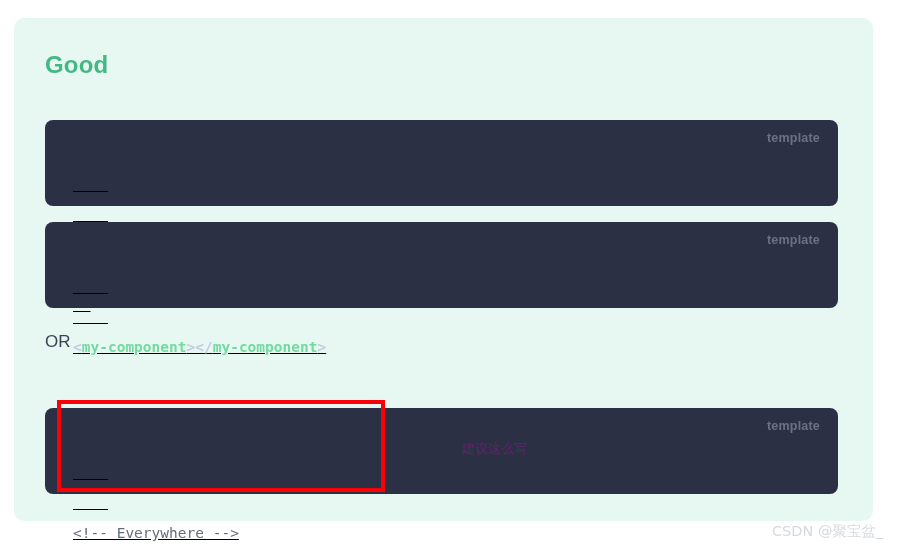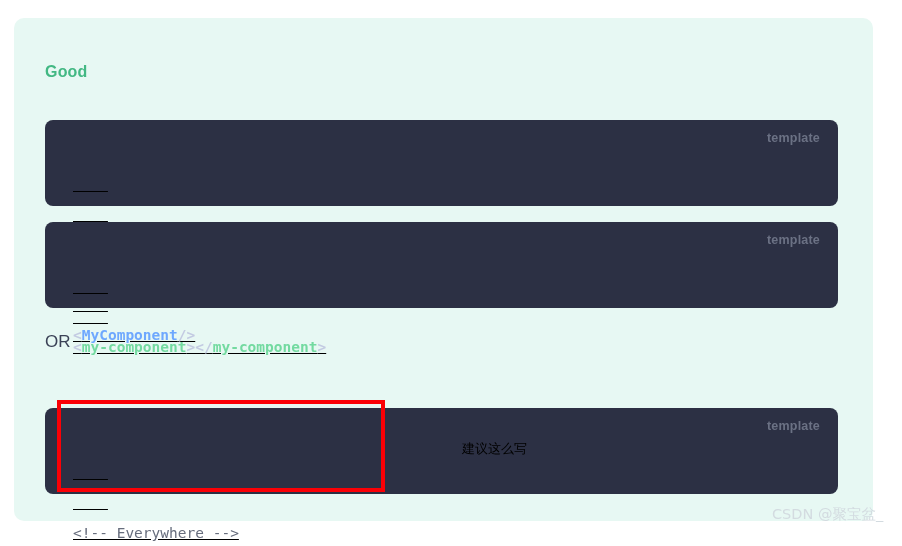--- a/index.html
+++ b/index.html
@@ -22,22 +22,22 @@
     width: 859px;
     height: 503px;
     background: #e7f8f3;
     border-radius: 10px;
     box-sizing: border-box;
   }
 
   #good-heading {
     position: absolute;
     left: 31px;
-    top: 40px;
-    font-size: 16px;
+    top: 33px;
+    font-size: 24px;
     font-weight: 600;
     color: #42b883;
     letter-spacing: 0.2px;
     line-height: 28px;
   }
 
   .code-block {
     position: absolute;
     left: 31px;
     width: 793px;
@@ -95,48 +95,47 @@
     pointer-events: none;
     background: transparent;
   }
 
   #annotation-note {
     position: absolute;
     left: 448px;
     top: 422px;
     font-family: "DejaVu Sans", sans-serif;
     font-size: 13px;
-    color: #000000;
+    color: #701a75;
     line-height: 18px;
     white-space: nowrap;
     text-align: center;
   }
 
   #watermark {
     position: absolute;
     left: 772px;
-    top: 504px;
+    top: 521px;
     font-family: "DejaVu Sans", sans-serif;
     font-size: 14.5px;
     color: #d3dbe0;
     line-height: 20px;
     white-space: nowrap;
   }
 </style>
 </head>
 <body>
 
 <div id="tip-container">
 
   <div id="good-heading">Good</div>
 
   <div class="code-block" id="block-sfc">
     <span class="lang-label">template</span>
     <span class="code-line"><span class="tok-comment">&lt;!-- In Single-File Components and string templates --&gt;</span></span>
-    <span class="code-line"><span class="tok-punct">&lt;</span><span class="tok-tag-pascal">MyComponent</span><span class="tok-punct">/&gt;</span></span>
   </div>
 
   <div class="code-block" id="block-dom">
     <span class="lang-label">template</span>
     <span class="code-line"><span class="tok-punct">&lt;</span><span class="tok-tag-kebab">my-component</span><span class="tok-punct">&gt;&lt;/</span><span class="tok-tag-kebab">my-component</span><span class="tok-punct">&gt;</span></span>
   </div>
 
   <div id="or-label">OR</div>
 
   <div class="code-block" id="block-every">

